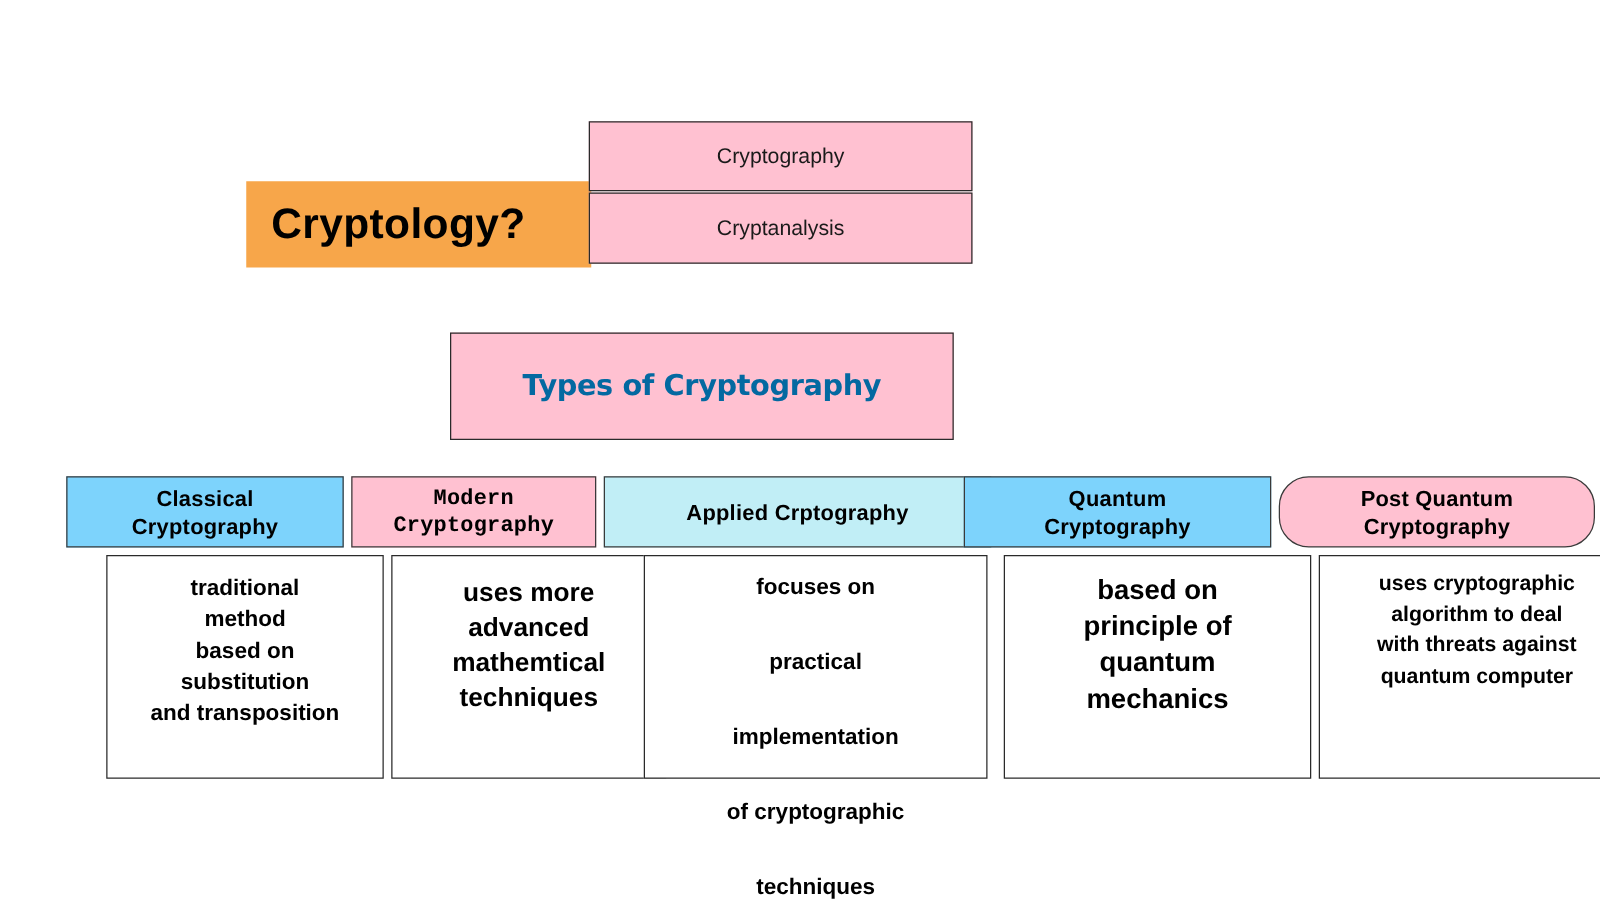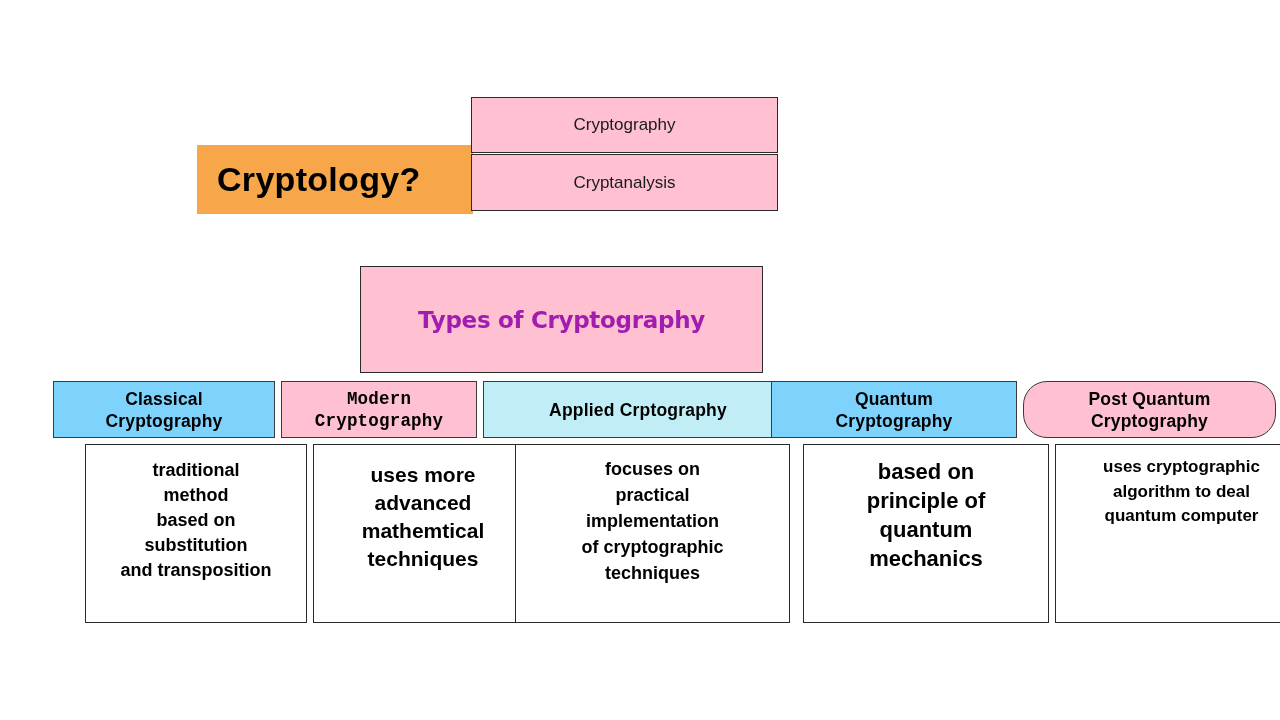--- a/index.html
+++ b/index.html
@@ -33,27 +33,27 @@
       margin-top: 26px;
     }
     .sub-box {
       left: 471px; width: 307px;
       background: #ffc1d1;
       border: 1.5px solid #2a2a2a;
       font-size: 17px;
       color: #1a1a1a;
     }
     .types-box {
-      left: 360px; top: 266px; width: 403px; height: 107px;
+      left: 360px; top: 266px; width: 403px; height: 86px;
       background: #ffc1d1;
       border: 1.5px solid #2a2a2a;
       font-family: "DejaVu Sans", sans-serif;
       font-weight: bold;
       font-size: 23px;
-      color: #a21caf;
+      color: #0369a1;
       letter-spacing: -0.3px;
     }
     .cat-header {
       top: 381px; height: 57px;
       border: 1.5px solid #3a3a3a;
       font-weight: bold;
       font-size: 17.5px;
       line-height: 22px;
       letter-spacing: 0.2px;
     }
@@ -115,21 +115,21 @@
   <span class="line">advanced</span>
   <span class="line">mathemtical</span>
   <span class="line">techniques</span>
 </div>
 
 <div class="abs center cat-header cyan" style="left:483px;width:310px;">
   <div>
     <span class="line" style="display:block">Applied Crptography</span>
   </div>
 </div>
-<div class="abs center cat-body" style="left:483px;width:275px;padding-top:11px;font-size:18px;line-height:26px;">
+<div class="abs center cat-body" style="left:483px;width:275px;padding-top:11px;font-size:18px;line-height:26px;gap:34px;">
   <span class="line">focuses on</span>
   <span class="line">practical</span>
   <span class="line">implementation</span>
   <span class="line">of cryptographic</span>
   <span class="line">techniques</span>
 </div>
 
 <div class="abs center cat-header green" style="left:771px;width:246px;">
   <div>
     <span class="line" style="display:block">Quantum</span>
@@ -145,14 +145,15 @@
 
 <div class="abs center cat-header pink" style="left:1023px;width:253px;border-radius:24px;">
   <div>
     <span class="line" style="display:block">Post Quantum</span>
     <span class="line" style="display:block">Cryptography</span>
   </div>
 </div>
 <div class="abs center cat-body" style="left:1023px;width:253px;padding-top:10px;font-size:17px;line-height:24.5px;">
   <span class="line">uses cryptographic</span>
   <span class="line">algorithm to deal</span>
+  <span class="line">with threats against</span>
   <span class="line">quantum computer</span>
 </div>
 
 </body></html>

